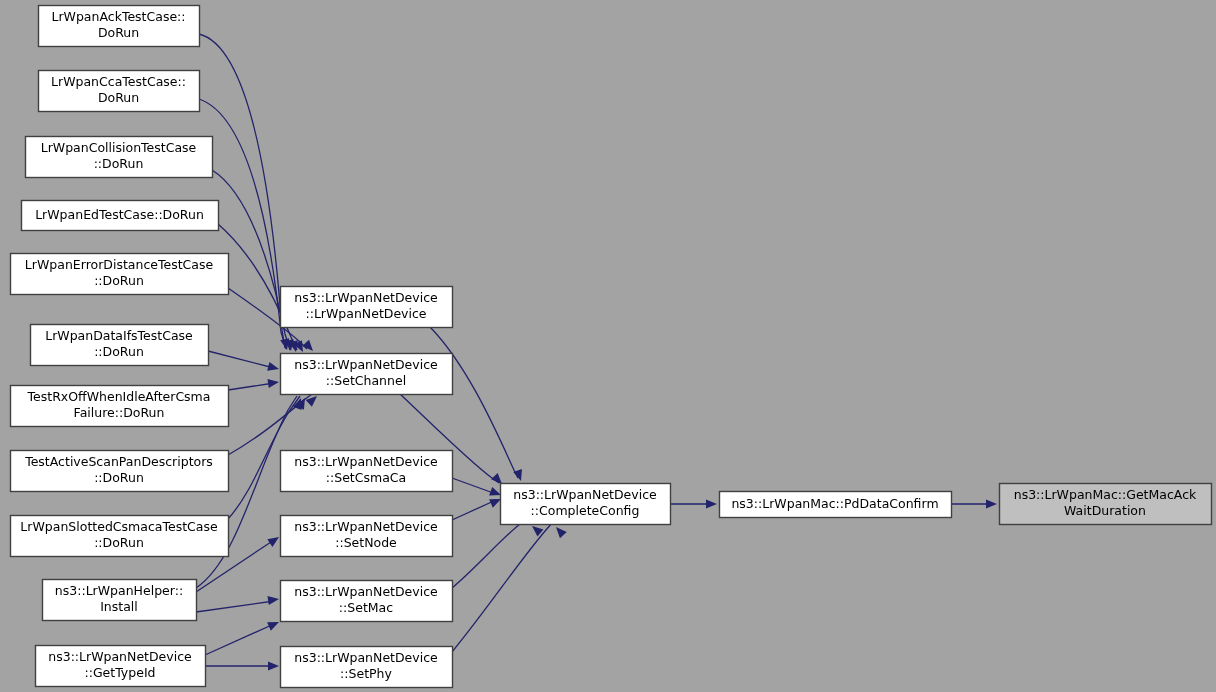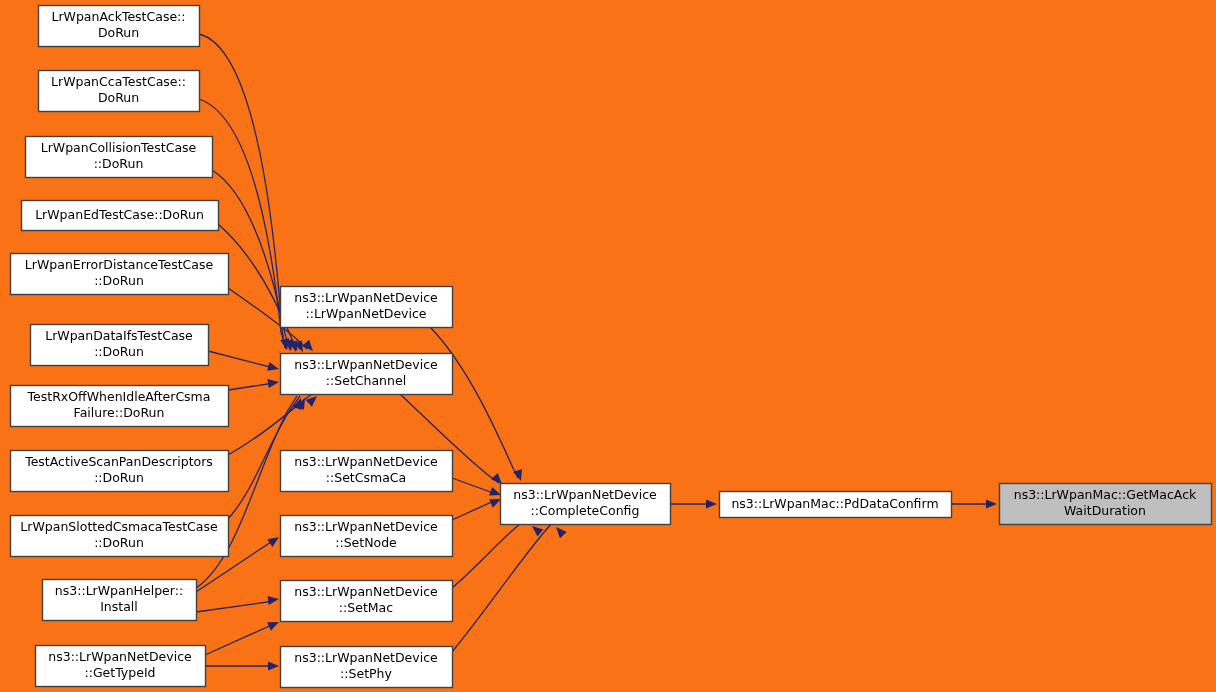--- a/index.html
+++ b/index.html
@@ -4,21 +4,21 @@
 <style>
   html, body {
     margin: 0;
     padding: 0;
     background: #ffffff;
   }
   #canvas {
     position: relative;
     width: 1216px;
     height: 692px;
-    background: #f97316;
+    background: #a3a3a3;
     font-family: "DejaVu Sans", "Liberation Sans", sans-serif;
     overflow: hidden;
   }
   svg#graph {
     position: absolute;
     left: 0;
     top: 0;
     width: 1216px;
     height: 692px;
   }

